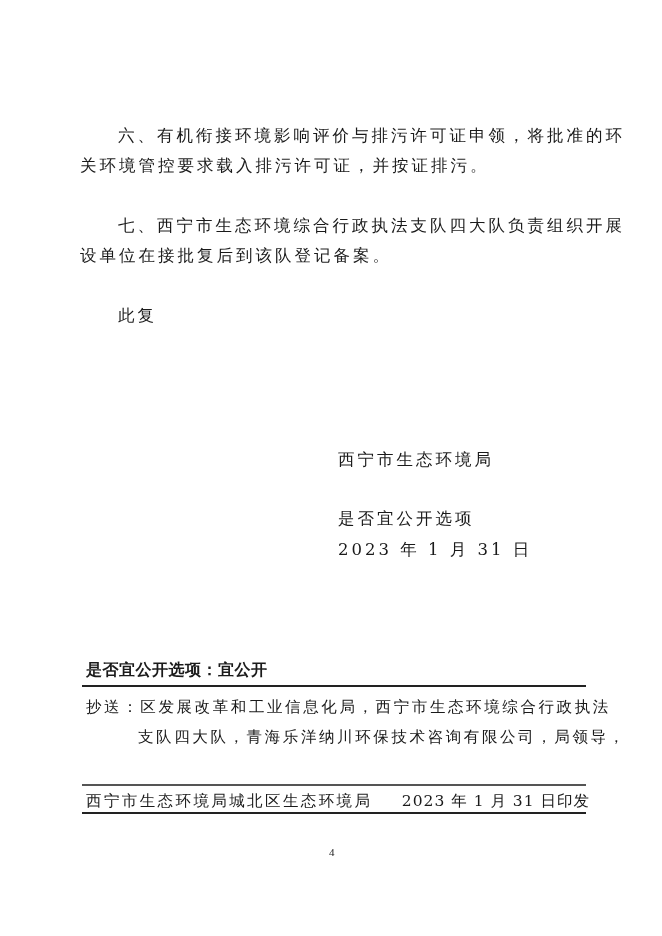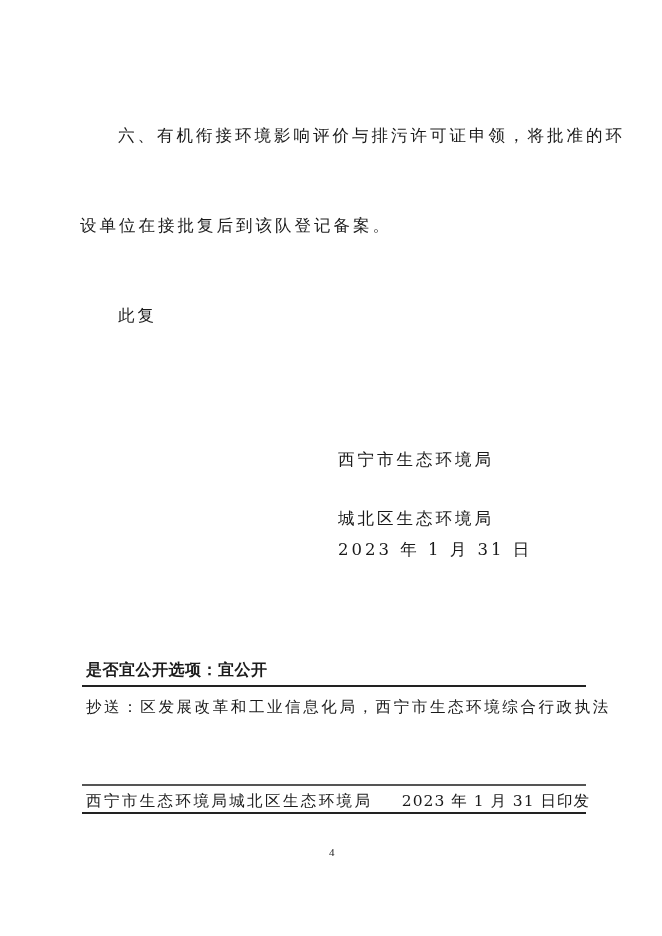--- a/index.html
+++ b/index.html
@@ -19,40 +19,43 @@
   .printed { position:absolute; left:86px; top:789px; width:500px; font-size:15.5px; line-height:24px; letter-spacing:2.4px; }
   .printed .left { position:absolute; left:0; white-space:nowrap; }
   .printed .right { position:absolute; right:-4px; white-space:nowrap; letter-spacing:1px;margin-left:32px; }
   .pagenum { position:absolute; left:329px; top:846px; font-size:11px; font-family:"Liberation Serif",serif; }
 </style>
 </head>
 <body>
 
 <div class="para" style="top:121px;">
   <span class="line indent">六、有机衔接环境影响评价与排污许可证申领，将批准的环</span>
+  <span class="line">关环境管控要求载入排污许可证，并按证排污。</span>
 </div>
 
 <div class="para" style="top:211px;">
+  <span class="line indent">七、西宁市生态环境综合行政执法支队四大队负责组织开展</span>
   <span class="line">设单位在接批复后到该队登记备案。</span>
 </div>
 
 <div class="para" style="top:301px;">
   <span class="line indent">此复</span>
 </div>
 
 <div class="sig" style="top:445px;">西宁市生态环境局</div>
-<div class="sig" style="top:504px;">城北区生态环境局</div>
+<div class="sig" style="top:504px;">是否宜公开选项</div>
 <div class="sig" style="top:535px;text-align:center;">2023 年 1 月 31 日</div>
 
 <div class="pub">是否宜公开选项：宜公开</div>
 
 <div class="rule" style="top:685px;height:1.5px;"></div>
 
 <div class="cc">
   <span class="line">抄送：区发展改革和工业信息化局，西宁市生态环境综合行政执法</span>
+  <span class="line cont">支队四大队，青海乐洋纳川环保技术咨询有限公司，局领导，</span>
 </div>
 
 <div class="rule" style="top:784px;height:2px;background:#555;"></div>
 
 <div class="printed">
   <span class="left">西宁市生态环境局城北区生态环境局</span>
   <span class="right">2023 年 1 月 31 日印发</span>
 </div>
 
 <div class="rule" style="top:812px;height:1.5px;"></div>

